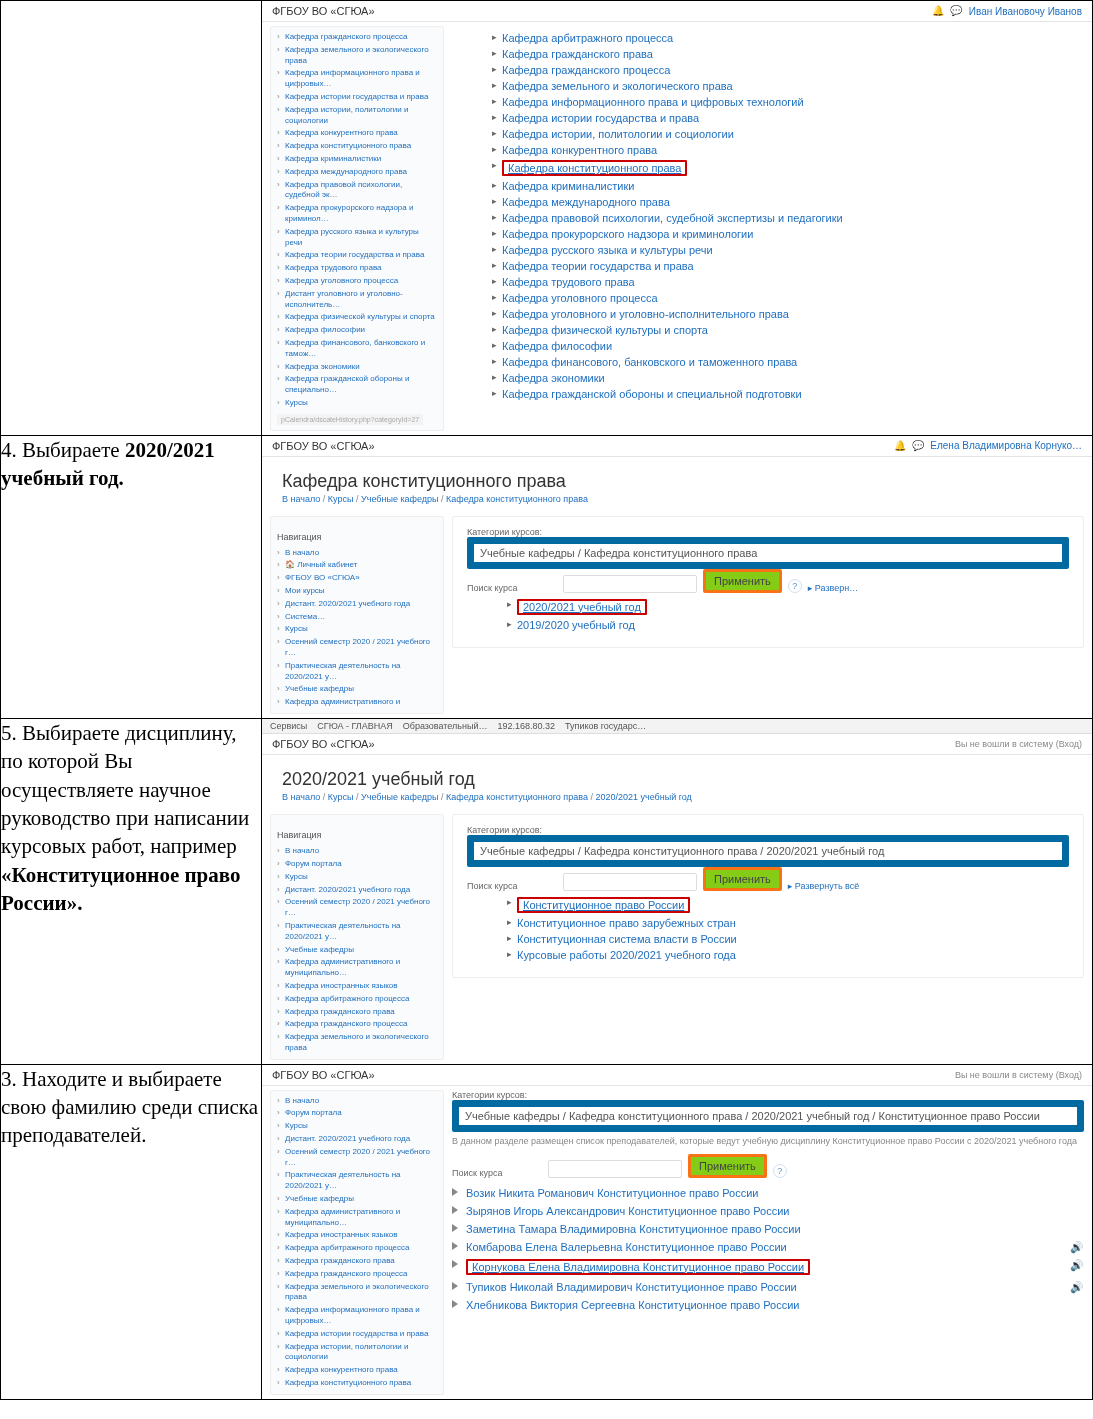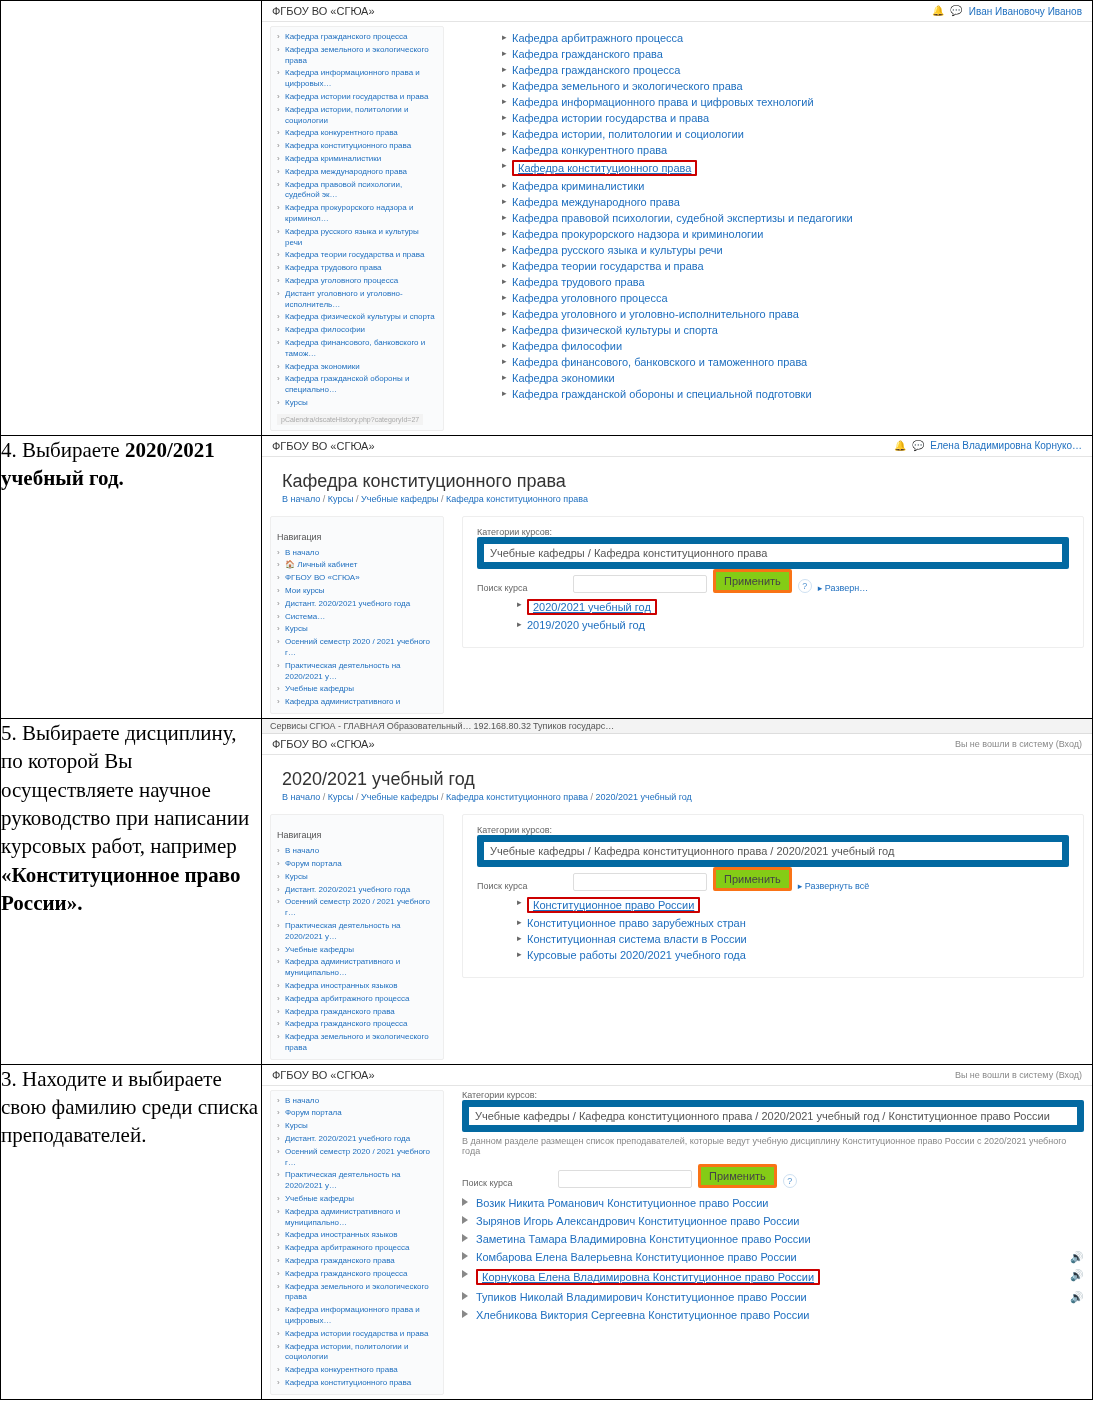--- a/index.html
+++ b/index.html
@@ -9,21 +9,21 @@
 td.left{width:260px;padding:10px 14px;font-size:21px;line-height:1.35}
 td.left .bold{font-weight:700}
 td.right{padding:0;background:#fff}
 .shot{position:relative;font-family:Arial,Helvetica,sans-serif;font-size:10px;color:#333}
 .shot a,.link{color:#1F6FBF;text-decoration:none}
 .link.under{text-decoration:underline}
 .topbar{display:flex;align-items:center;justify-content:space-between;padding:4px 10px;border-bottom:1px solid #e4e4e4}
 .topbar .brand{font-size:11px;color:#333}
 .topbar .right{display:flex;align-items:center;gap:6px;font-size:10px;color:#777}
 .ico{display:inline-block;width:12px;height:12px;color:#999}
-.body2{display:flex;gap:18px;padding:4px 8px}
+.body2{display:flex;gap:8px;padding:4px 8px}
 .sidebar{width:160px;flex:0 0 160px;font-size:8px;line-height:1.35;background:#fafbfc;border:1px solid #eee;padding:4px 6px;border-radius:2px}
 .sidebar .hd{font-size:9px;color:#555;margin:10px 0 4px}
 .sidebar ul{list-style:none;margin:0;padding:0}
 .sidebar li{position:relative;padding:1px 0 1px 8px}
 .sidebar li:before{content:"›";position:absolute;left:0;top:1px;color:#888;font-size:8px}
 .content{flex:1;font-size:11px}
 .content h1{font-size:18px;font-weight:400;color:#333;margin:6px 0 2px}
 .bc{font-size:9px;color:#888;margin-bottom:8px}
 .bc a{color:#1F6FBF}
 .card{border:1px solid #eee;border-radius:2px;padding:10px 14px;background:#fff}
@@ -31,21 +31,21 @@
 .lbl{font-size:9px;color:#666;width:90px}
 .sel{flex:1;border:7px solid #0369a1;border-radius:2px;padding:3px 6px;font-size:11px;background:#fff;color:#555}
 .inp{border:1px solid #ddd;border-radius:2px;padding:3px 6px;font-size:9px;width:120px}
 .btn{background:#84cc16;border:3px solid #f97316;border-radius:2px;padding:3px 8px;font-size:11px;color:#444}
 .help{color:#5a97d1;border:1px solid #cfe1f2;border-radius:50%;width:12px;height:12px;line-height:12px;text-align:center;font-size:9px;display:inline-block}
 .deptlist{margin:4px 0 4px 0}
 .deptlist li{position:relative;padding:2px 0 2px 10px;font-size:11px;list-style:none}
 .deptlist li:before{content:"▸";position:absolute;left:0;top:2px;color:#666;font-size:9px}
 .hl{border:2px solid #c00;display:inline-block;padding:0 4px;border-radius:1px}
 .tinyurl{font-size:7px;color:#aaa;background:#f3f3f3;padding:1px 4px;display:inline-block;margin-top:4px}
-.tabbar{display:flex;gap:2px;align-items:center;padding:2px 8px;font-size:9px;background:#f3f3f3;border-bottom:1px solid #ddd}
+.tabbar{display:flex;gap:10px;align-items:center;padding:2px 8px;font-size:9px;background:#f3f3f3;border-bottom:1px solid #ddd}
 .tabbar .tab{color:#555}
 .loginnote{font-size:9px;color:#888}
 .expand{float:right;font-size:9px;color:#1F6FBF}
 .coursel{margin:6px 0}
 .coursel .item{position:relative;padding:3px 0 3px 14px;font-size:11px}
 .coursel .tri{position:absolute;left:0;top:4px;width:0;height:0;border-left:6px solid #888;border-top:4px solid transparent;border-bottom:4px solid transparent}
 .speak{float:right;color:#888;font-size:11px}
 .note{font-size:9px;color:#888;margin:4px 0 8px}
 </style>
 </head>

